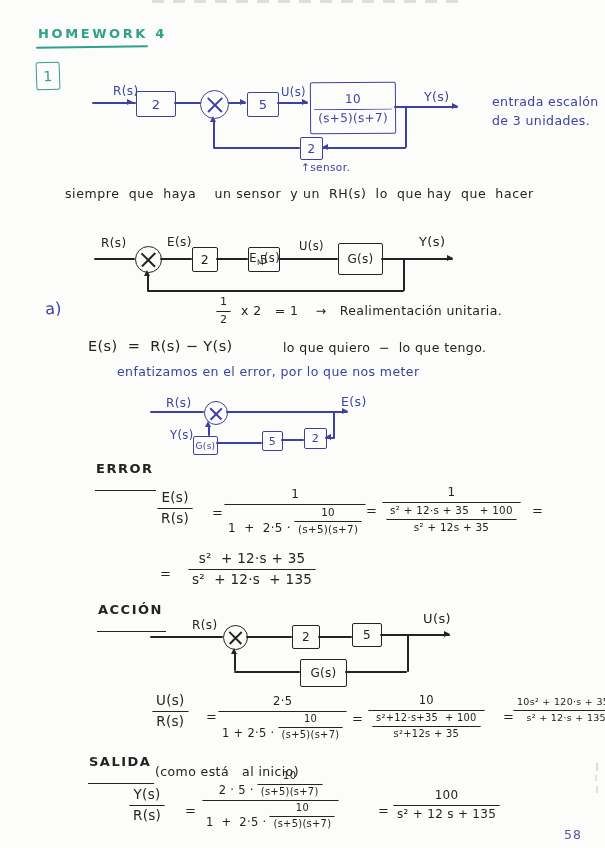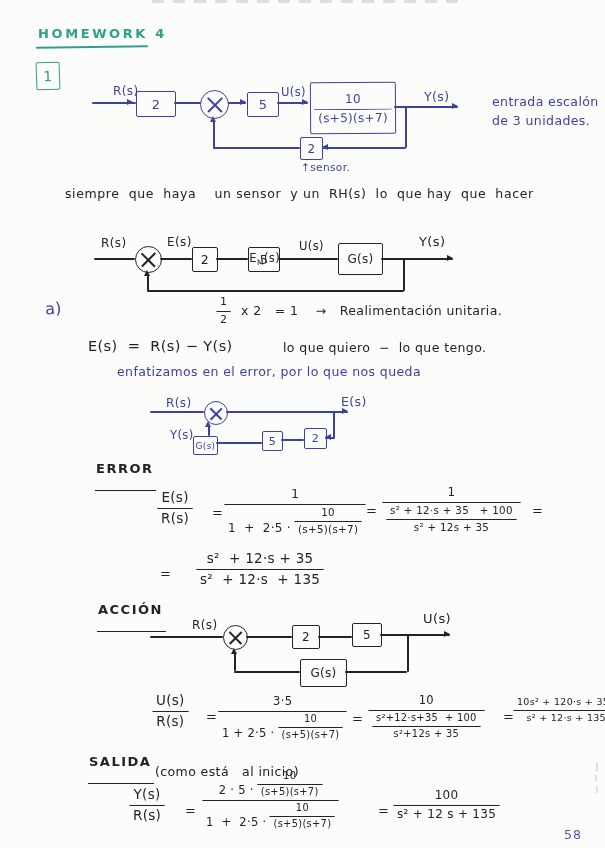--- a/index.html
+++ b/index.html
@@ -117,21 +117,21 @@
   <div class="lbl blue" style="left:45px;top:299px;font-size:16px;transform:rotate(-4deg);">a)</div>
   <span class="frac afrac ink" style="left:216px;top:295px;font-size:11px;">
     <span class="num">1</span>
     <span class="fbar"></span>
     <span class="den">2</span>
   </span>
   <div class="lbl ink" style="left:241px;top:303px;font-size:12.5px;">x 2   = 1    →   Realimentación unitaria.</div>
 
   <div class="lbl ink" style="left:88px;top:338px;font-size:14.5px;">E(s)  =  R(s) − Y(s)</div>
   <div class="lbl ink" style="left:283px;top:340px;font-size:12.5px;">lo que quiero  −  lo que tengo.</div>
-  <div class="lbl blue" style="left:117px;top:364px;font-size:12.5px;">enfatizamos en el error, por lo que nos queda</div>
+  <div class="lbl blue" style="left:117px;top:364px;font-size:12.5px;">enfatizamos en el error, por lo que nos meter</div>
 
   <div class="layer blue">
     <div class="hl" style="left:150px;top:411px;width:54px;"></div>
     <div class="lbl" style="left:166px;top:396px;font-size:12px;">R(s)</div>
     <div class="sum" style="left:204px;top:401px;width:22px;height:22px;"></div>
     <div class="hl" style="left:226px;top:411px;width:122px;"></div>
     <div class="ar" style="left:342px;top:408px;"></div>
     <div class="lbl" style="left:341px;top:394px;font-size:12.5px;">E(s)</div>
     <div class="vl" style="left:333px;top:411px;height:28px;"></div>
     <div class="hl" style="left:325px;top:437px;width:9px;"></div>
@@ -182,21 +182,21 @@
       <span class="frac nf">
         <span class="num">s² + 12·s + 35   + 100</span>
         <span class="fbar"></span>
         <span class="den">s² + 12s + 35</span>
       </span>
     </span>
   </span>
   <div class="lbl ink" style="left:532px;top:503px;font-size:13px;">=</div>
 
   <div class="lbl ink" style="left:160px;top:566px;font-size:13px;">=</div>
-  <span class="frac afrac ink" style="left:196px;top:550px;font-size:13.5px;">
+  <span class="frac afrac ink" style="left:188px;top:550px;font-size:13.5px;">
     <span class="num">s²  + 12·s + 35</span>
     <span class="fbar"></span>
     <span class="den">s²  + 12·s  + 135</span>
   </span>
 
   <div class="lbl ink uhdr" style="left:97px;top:602px;font-size:13px;">ACCIÓN</div>
 
   <div class="layer ink">
     <div class="hl" style="left:150px;top:636px;width:73px;"></div>
     <div class="lbl" style="left:192px;top:618px;font-size:12px;">R(s)</div>
@@ -223,21 +223,21 @@
   </div>
 
   <span class="frac afrac ink" style="left:152px;top:692px;font-size:13.5px;">
     <span class="num">U(s)</span>
     <span class="fbar"></span>
     <span class="den">R(s)</span>
   </span>
   <div class="lbl ink" style="left:206px;top:709px;font-size:13px;">=</div>
 
   <span class="frac afrac ink" style="left:218px;top:694px;font-size:11.5px;">
-    <span class="num">3·5</span>
+    <span class="num">2·5</span>
     <span class="fbar"></span>
     <span class="den">
       <span class="pre">1 + 2·5 ·</span>
       <span class="frac nf">
         <span class="num">10</span>
         <span class="fbar"></span>
         <span class="den">(s+5)(s+7)</span>
       </span>
     </span>
   </span>

